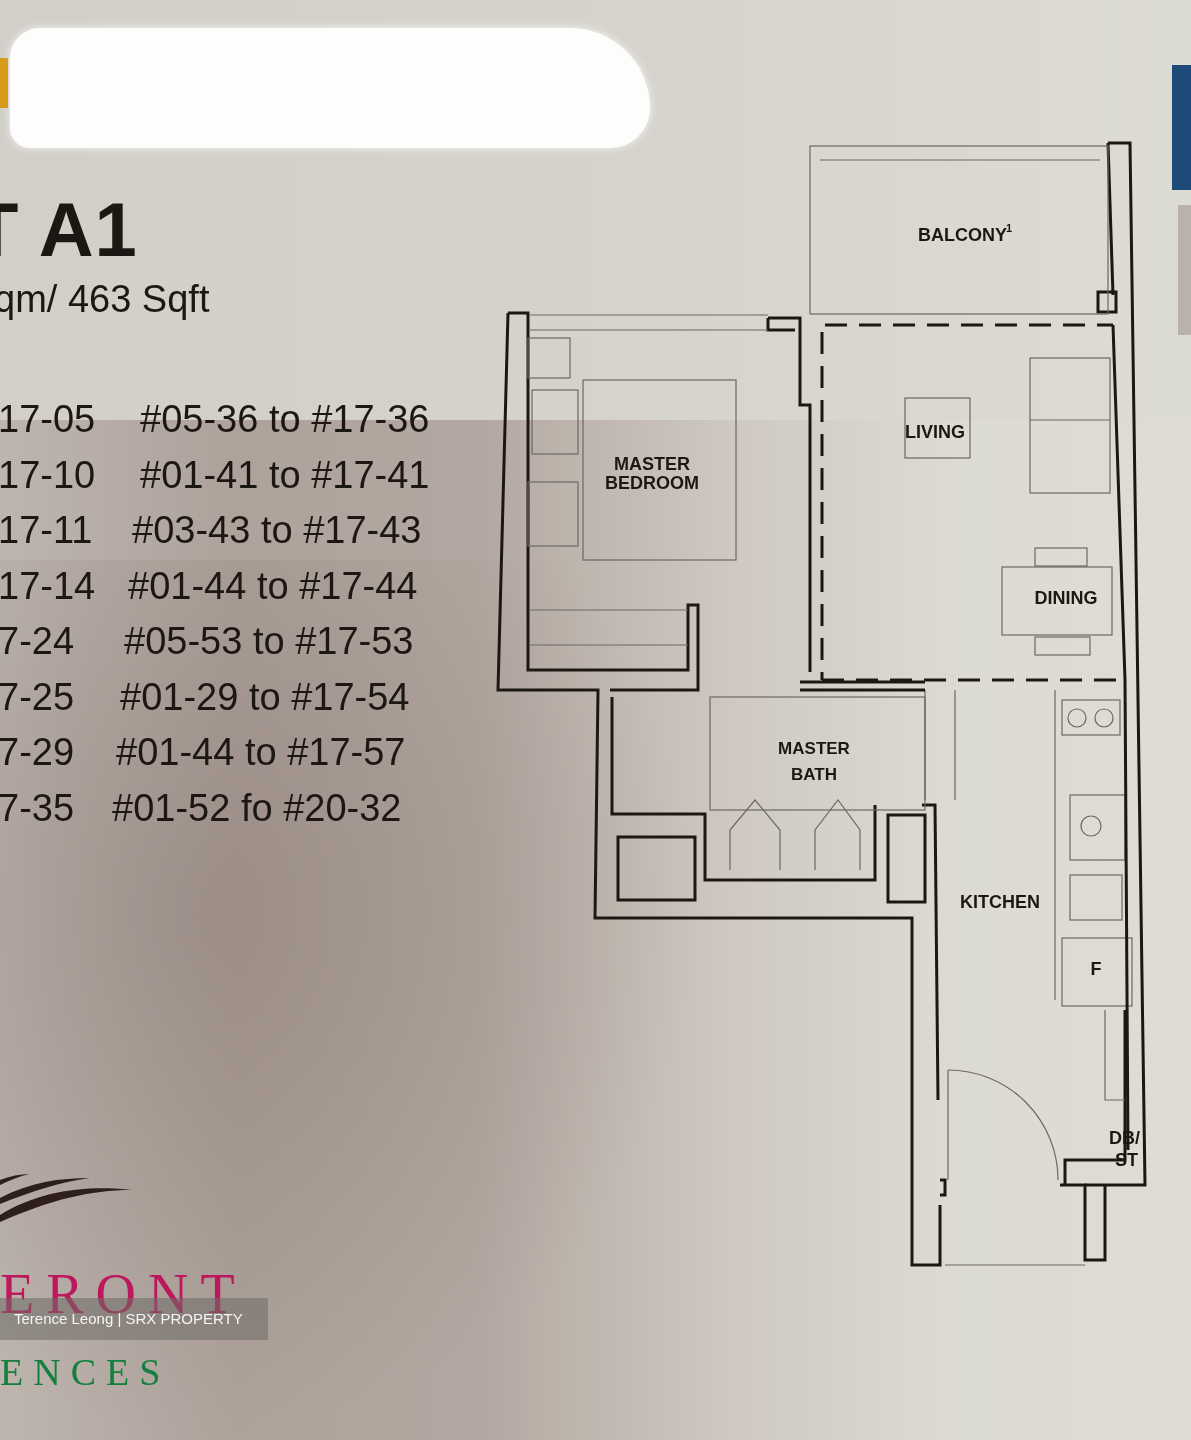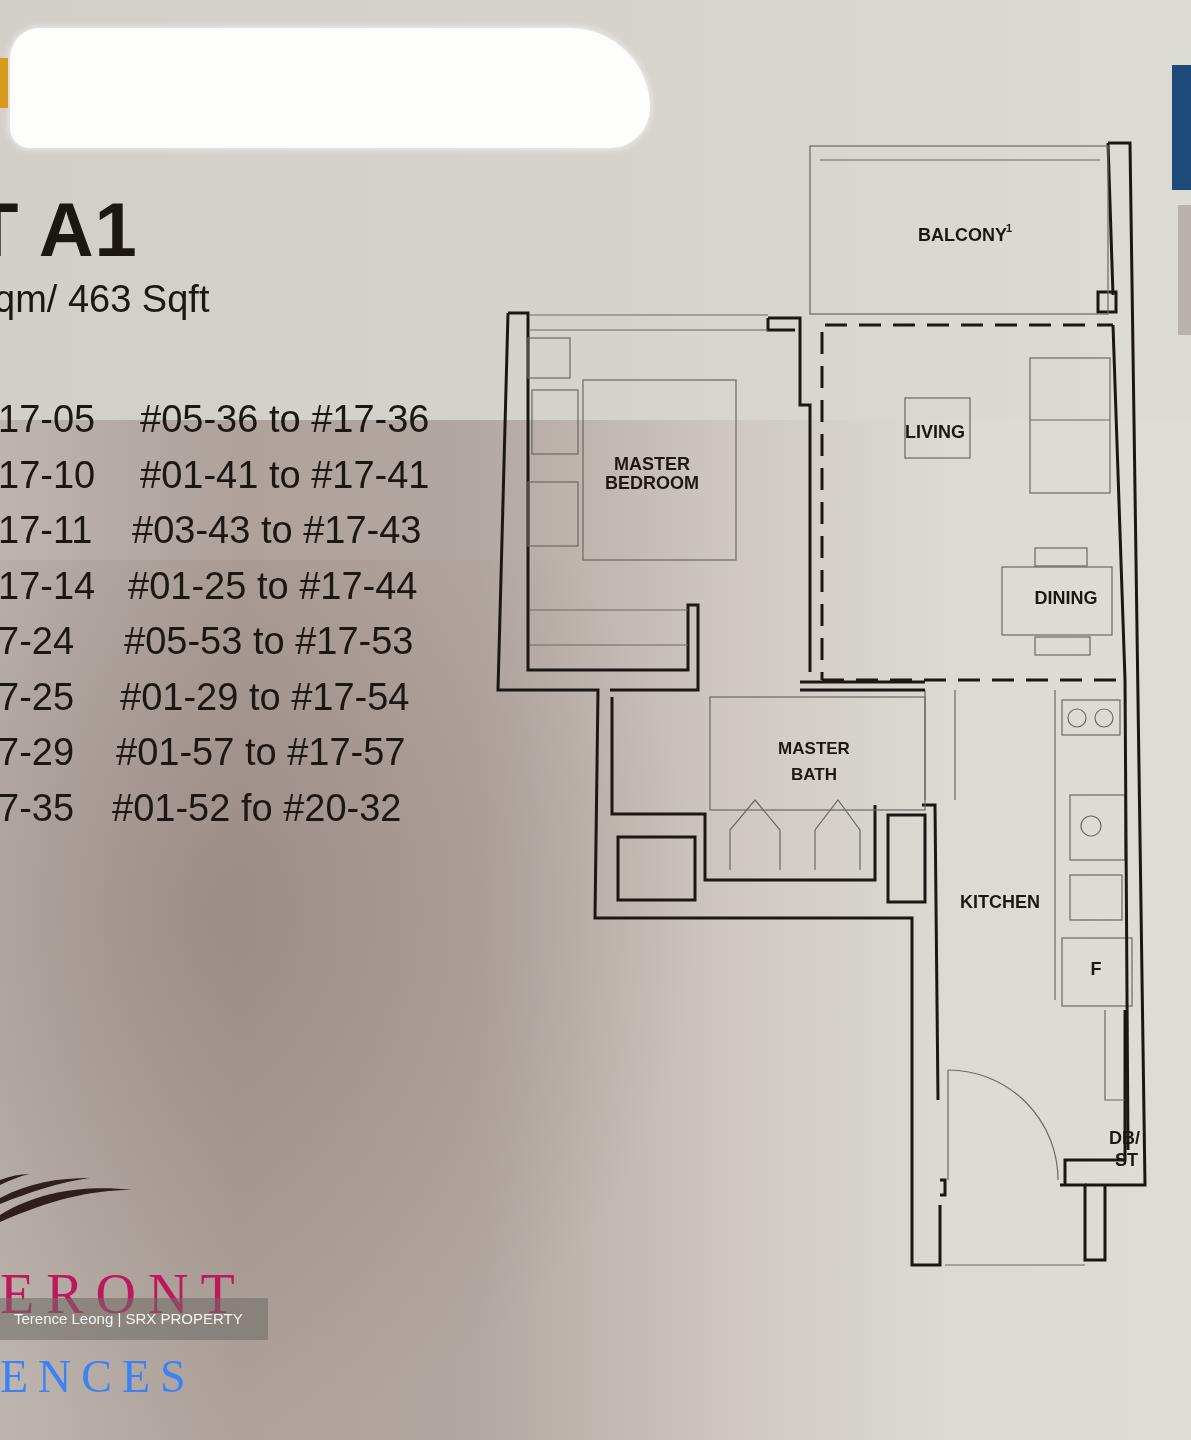--- a/index.html
+++ b/index.html
@@ -14,21 +14,21 @@
     border-radius:30px 80px 40px 20px;box-shadow:0 0 8px rgba(255,255,255,0.8);}
   .redaction-tip{position:absolute;left:0;top:58px;width:8px;height:50px;background:#d79a1a;}
   .unit-type{position:absolute;left:-2px;top:186px;font-size:76px;font-weight:bold;color:#1d1714;letter-spacing:1px;}
   .unit-area{position:absolute;left:-6px;top:278px;font-size:38px;color:#1d1714;}
   .unit-rows{position:absolute;left:0;top:398px;}
   .unit-row{position:relative;height:55.5px;font-size:38px;color:#1d1714;white-space:nowrap;}
   .unit-row .c1{position:absolute;left:-2px;}
   .unit-row .c2{position:absolute;}
   .logo{position:absolute;left:0;top:1160px;width:140px;height:70px;}
   .brand1{position:absolute;left:0;top:1262px;font-family:"Liberation Serif",serif;font-size:56px;letter-spacing:12px;color:#be185d;}
-  .brand2{position:absolute;left:0;top:1350px;font-family:"Liberation Serif",serif;font-size:46px;letter-spacing:10px;color:#3b82f6;}
+  .brand2{position:absolute;left:0;top:1350px;font-family:"Liberation Serif",serif;font-size:38px;letter-spacing:10px;color:#15803d;}
   .watermark{position:absolute;left:0;top:1298px;width:268px;height:42px;background:rgba(110,105,100,0.55);
     color:#f4f4f4;font-size:15px;line-height:42px;padding-left:14px;box-sizing:border-box;}
   .blue-tab{position:absolute;left:1172px;top:65px;width:19px;height:125px;background:#1d4a78;}
   .grey-tab{position:absolute;left:1178px;top:205px;width:13px;height:130px;background:#b9b2ab;}
   svg.plan{position:absolute;left:0;top:0;}
   .room-label{font-family:"Liberation Sans",sans-serif;font-weight:bold;fill:#1d1714;font-size:18px;transform-origin:center;}
 </style>
 </head>
 <body>
 
@@ -52,33 +52,33 @@
   <div class="unit-row">
     <span class="c1">17-10</span>
     <span class="c2" style="left:140px">#01-41 to #17-41</span>
   </div>
   <div class="unit-row">
     <span class="c1">17-11</span>
     <span class="c2" style="left:132px">#03-43 to #17-43</span>
   </div>
   <div class="unit-row">
     <span class="c1">17-14</span>
-    <span class="c2" style="left:128px">#01-25 to #17-44</span>
+    <span class="c2" style="left:128px">#01-44 to #17-44</span>
   </div>
   <div class="unit-row">
     <span class="c1">7-24</span>
     <span class="c2" style="left:124px">#05-53 to #17-53</span>
   </div>
   <div class="unit-row">
     <span class="c1">7-25</span>
     <span class="c2" style="left:120px">#01-29 to #17-54</span>
   </div>
   <div class="unit-row">
     <span class="c1">7-29</span>
-    <span class="c2" style="left:116px">#01-57 to #17-57</span>
+    <span class="c2" style="left:116px">#01-44 to #17-57</span>
   </div>
   <div class="unit-row">
     <span class="c1">7-35</span>
     <span class="c2" style="left:112px">#01-52 fo #20-32</span>
   </div>
 </div>
 
 <svg class="logo" viewBox="0 0 140 70">
   <path d="M0 55 C40 30 90 25 132 30 C90 30 50 40 0 62 Z" fill="#2e1e1c"></path>
   <path d="M0 38 C30 22 60 18 90 18 C60 22 30 32 0 44 Z" fill="#2e1e1c"></path>

